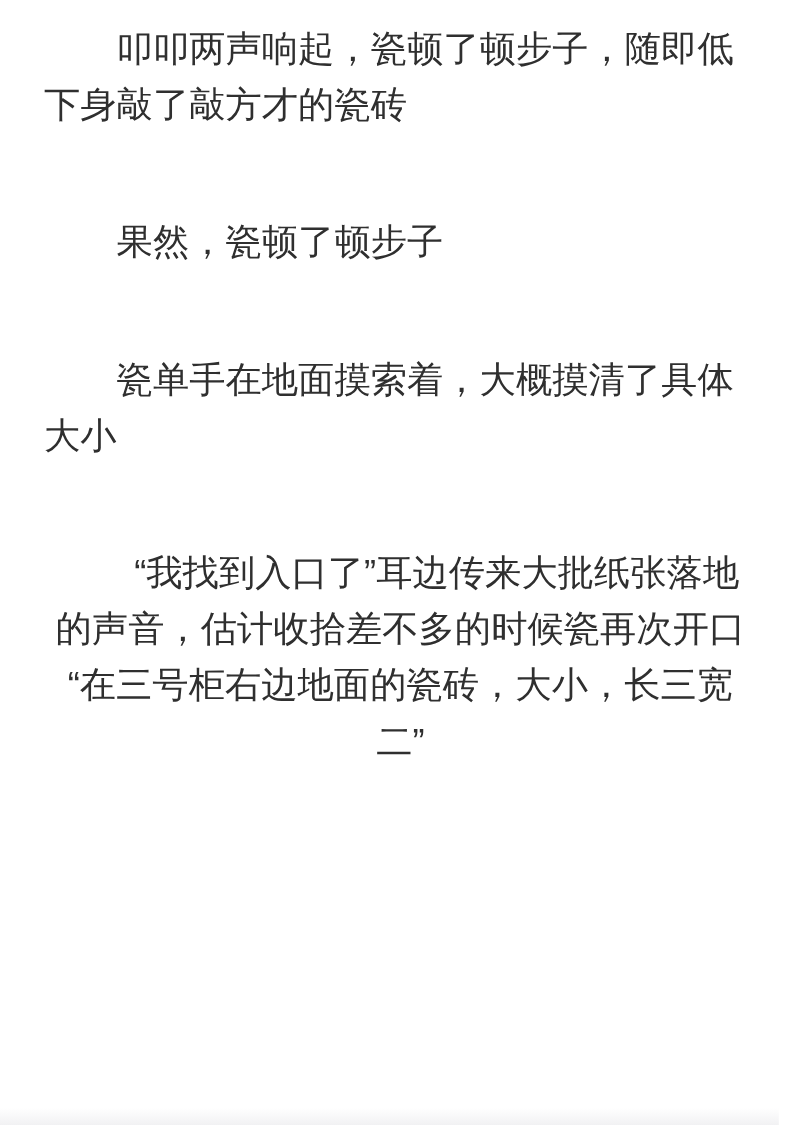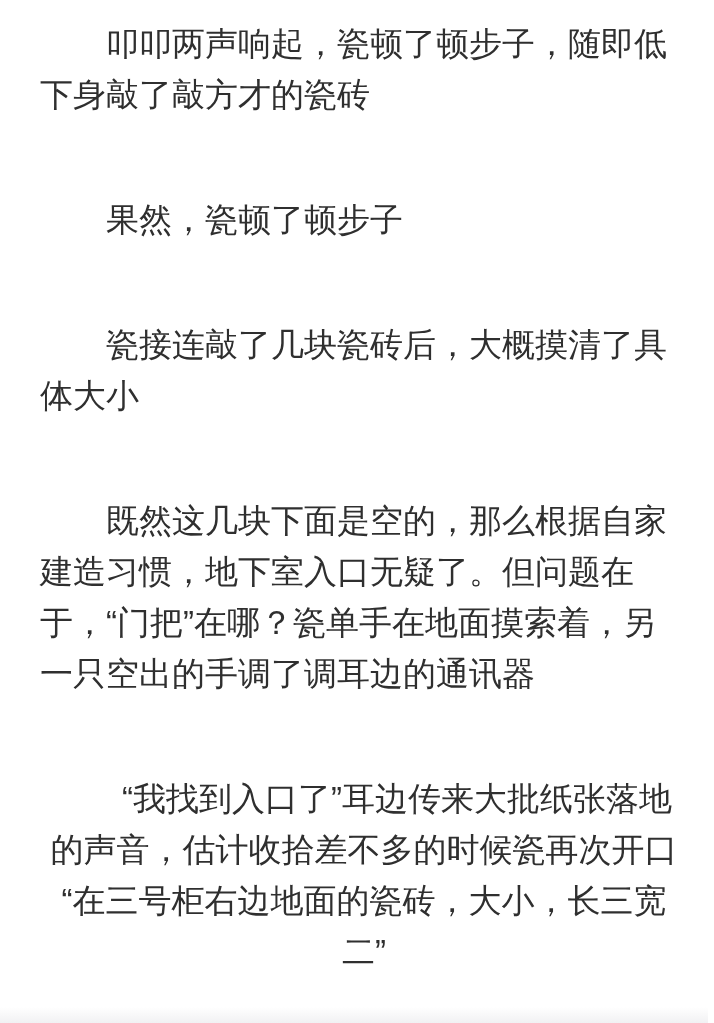--- a/index.html
+++ b/index.html
@@ -47,18 +47,17 @@
     pointer-events: none;
   }
 </style>
 </head>
 <body>
 
 <div class="reader-page">
   <div class="chapter-text">
     <p>叩叩两声响起，瓷顿了顿步子，随即低下身敲了敲方才的瓷砖</p>
     <p>果然，瓷顿了顿步子</p>
-    <p>瓷接连敲了几块瓷砖后，大概摸清了具体大小</p>
-    <p>既然这几块下面是空的，那么根据自家建造习惯，地下室入口无疑了。但问题在于，“门把”在哪？瓷单手在地面摸索着，另一只空出的手调了调耳边的通讯器</p>
+    <p>瓷单手在地面摸索着，大概摸清了具体大小</p>
     <p>“我找到入口了”耳边传来大批纸张落地的声音，估计收拾差不多的时候瓷再次开口“在三号柜右边地面的瓷砖，大小，长三宽二”</p>
   </div>
   <div class="bottom-edge-shadow"></div>
 </div>
 
 </body></html>

